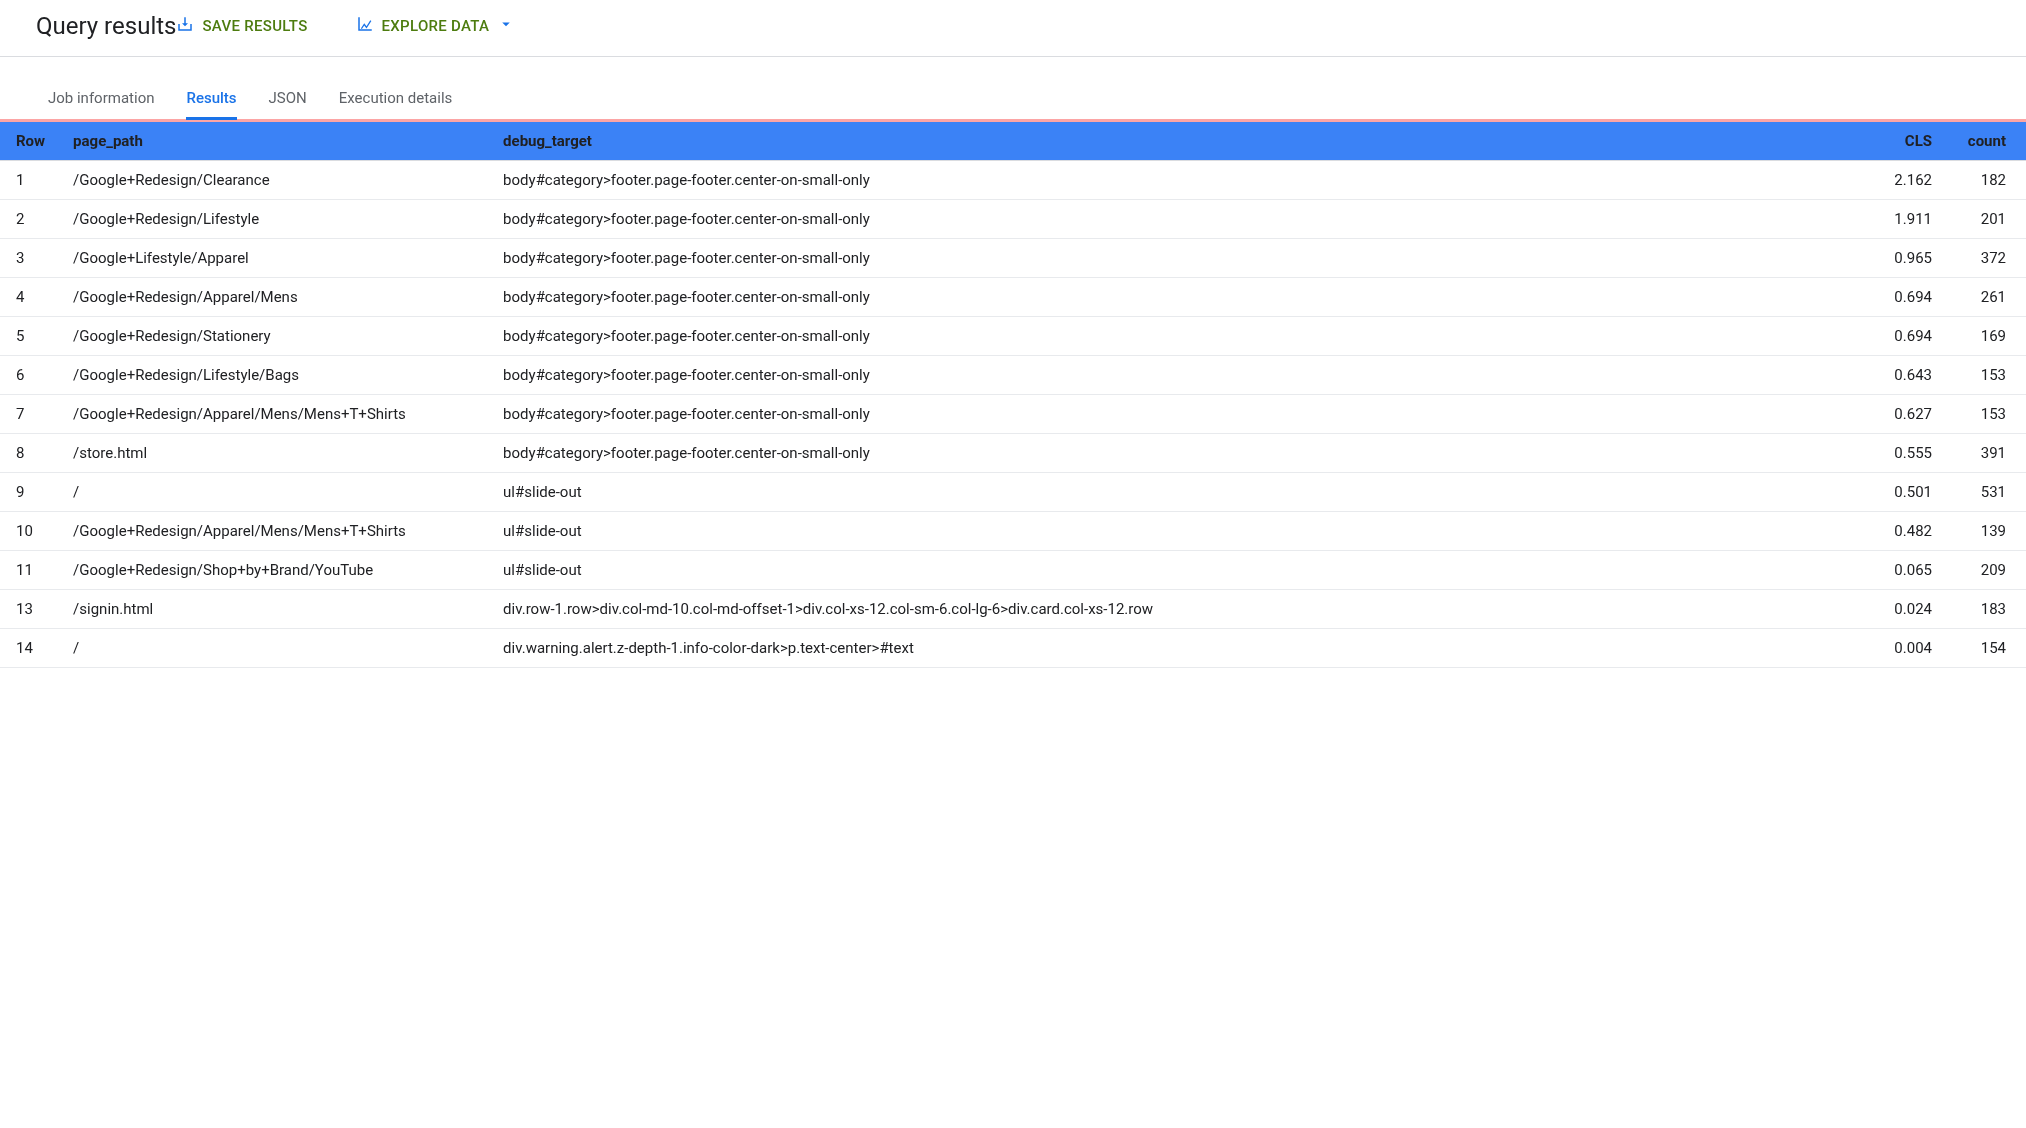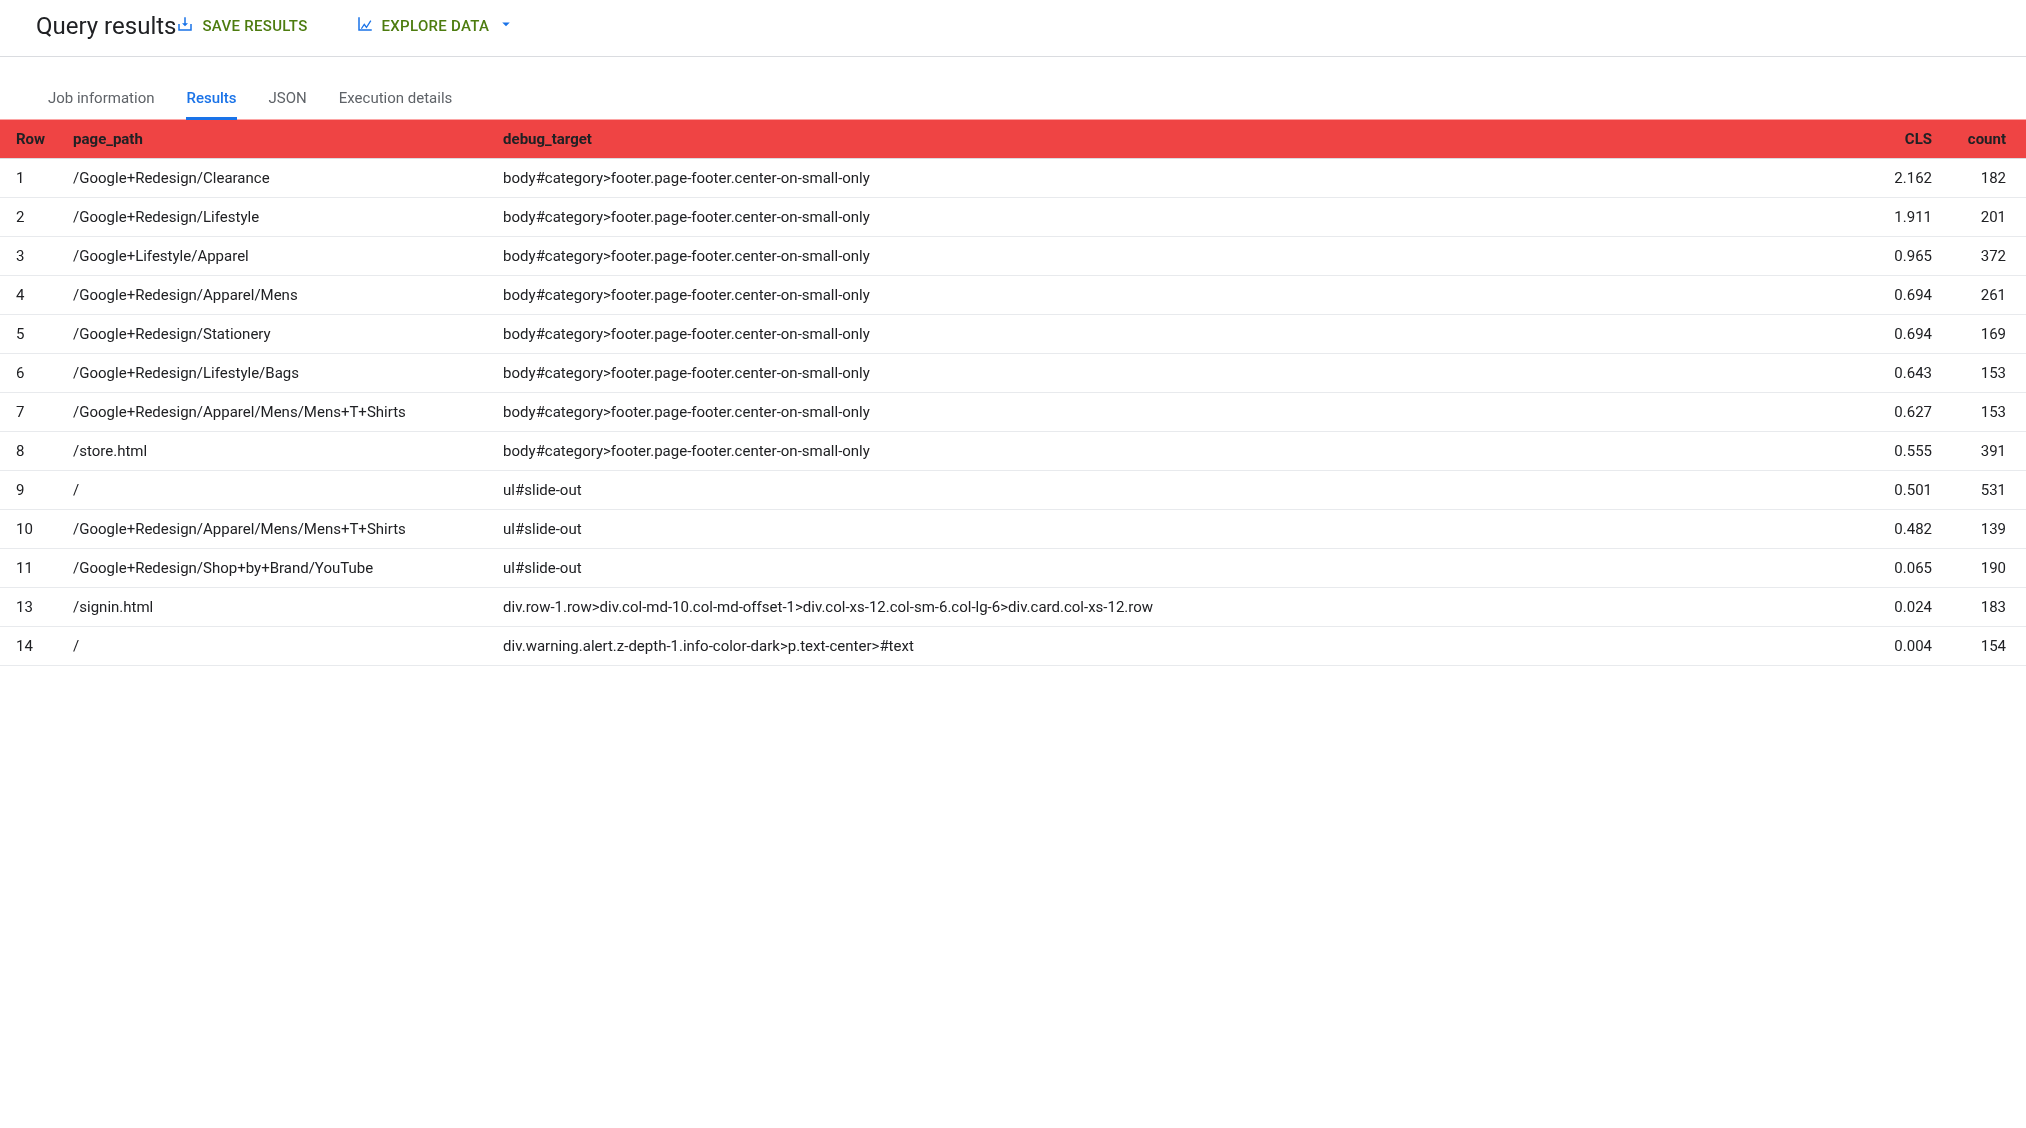--- a/index.html
+++ b/index.html
@@ -42,21 +42,21 @@
   }
   .status {
     padding: 0 48px 16px 48px;
     color: #5f6368;
     font-size: 15px;
   }
   .tabs {
     display: flex;
     gap: 32px;
     padding: 0 48px;
-    border-bottom: 1px solid #fca5a5;
+    border-bottom: 3px solid #fca5a5;
   }
   .tab {
     padding: 8px 0 10px 0;
     color: #5f6368;
     font-size: 15px;
     cursor: pointer;
     border-bottom: 3px solid transparent;
     margin-bottom: -1px;
   }
   .tab.active {
@@ -67,21 +67,21 @@
   .table-wrap {
     width: 100%;
     overflow-x: auto;
   }
   table {
     width: 100%;
     border-collapse: collapse;
     font-size: 15px;
   }
   thead th {
-    background: #ef4444;
+    background: #3b82f6;
     text-align: left;
     font-weight: 700;
     color: #202124;
     padding: 10px 14px;
     border-bottom: 1px solid #dadce0;
     white-space: nowrap;
   }
   thead th.num, tbody td.num { text-align: right; }
   tbody td {
     padding: 10px 14px;
@@ -214,21 +214,21 @@
             <td class="col-page">/Google+Redesign/Apparel/Mens/Mens+T+Shirts</td>
             <td class="col-debug">ul#slide-out</td>
             <td class="num col-cls">0.482</td>
             <td class="num col-count">139</td>
           </tr>
           <tr>
             <td class="rownum col-row">11</td>
             <td class="col-page">/Google+Redesign/Shop+by+Brand/YouTube</td>
             <td class="col-debug">ul#slide-out</td>
             <td class="num col-cls">0.065</td>
-            <td class="num col-count">190</td>
+            <td class="num col-count">209</td>
           </tr>
           <tr>
             <td class="rownum col-row">13</td>
             <td class="col-page">/signin.html</td>
             <td class="col-debug">div.row-1.row&gt;div.col-md-10.col-md-offset-1&gt;div.col-xs-12.col-sm-6.col-lg-6&gt;div.card.col-xs-12.row</td>
             <td class="num col-cls">0.024</td>
             <td class="num col-count">183</td>
           </tr>
           <tr>
             <td class="rownum col-row">14</td>

